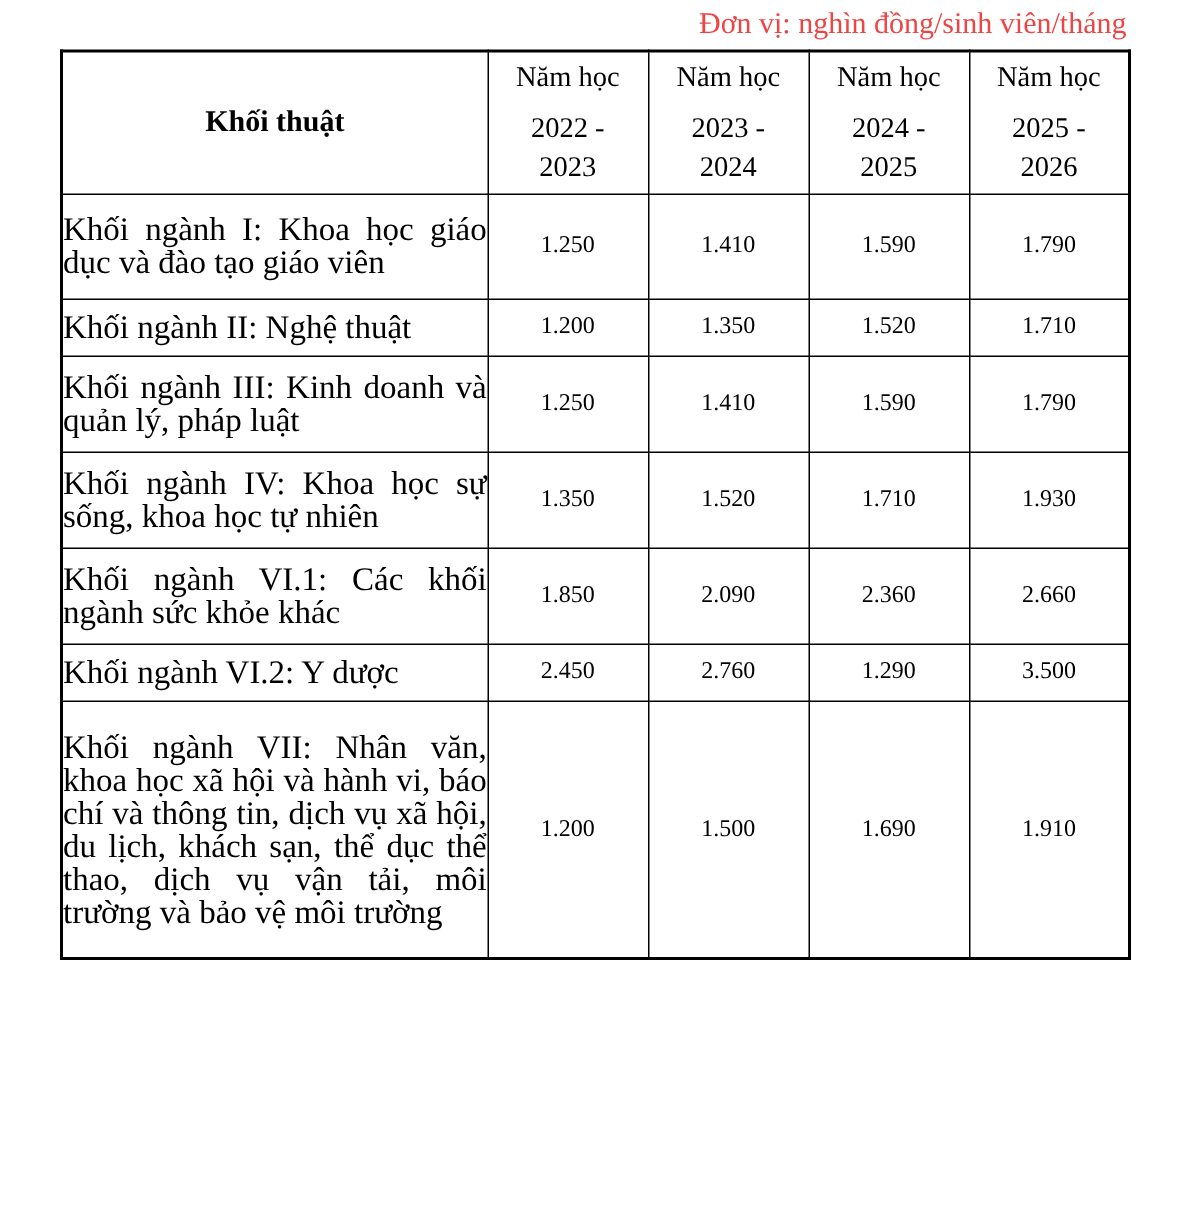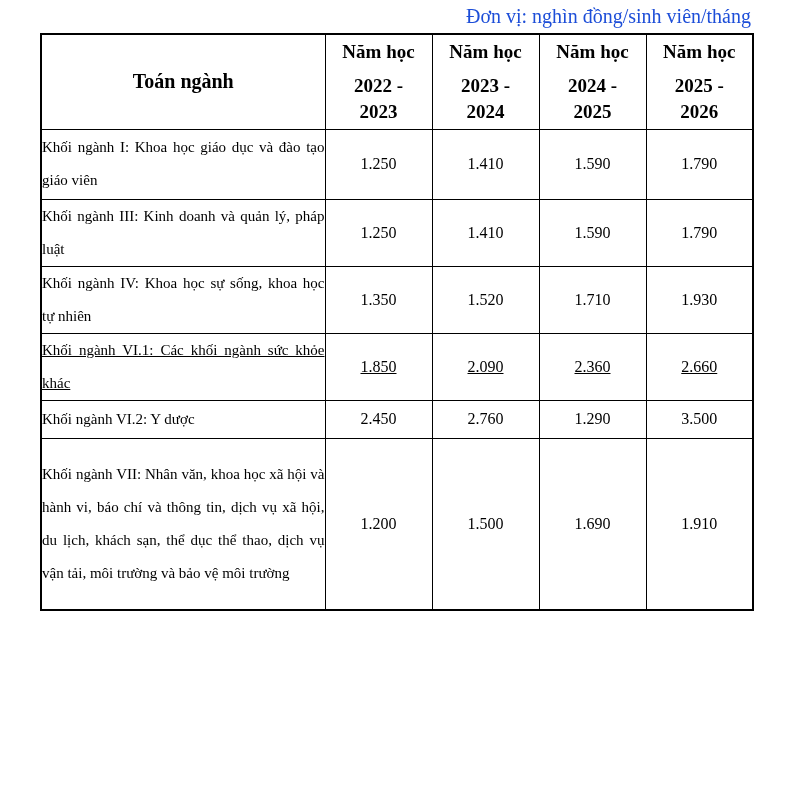--- a/index.html
+++ b/index.html
@@ -20,21 +20,21 @@
     position: relative;
   }
   .unit-caption {
     position: absolute;
     top: 3px;
     left: 40px;
     width: 711px;
     text-align: right;
     font-size: 20px;
     line-height: 26px;
-    color: #1d4ed8;
+    color: #ef4444;
     white-space: nowrap;
     font-family: Liberation Serif, serif;
   }
   table.fee-table {
     position: absolute;
     top: 33px;
     left: 40px;
     width: 711px;
     border-collapse: collapse;
     table-layout: fixed;
@@ -49,71 +49,71 @@
   col.c-label { width: 284px; }
   col.c-year  { width: 107px; }
 
   thead tr { height: 95px; }
   th.corner-header {
     font-size: 20px;
     font-weight: bold;
     text-align: center;
   }
   th.year-header {
-    font-weight: bold;
+    font-weight: normal;
     font-size: 19px;
     text-align: center;
     vertical-align: middle;
   }
   .year-line {
     display: block;
     line-height: 26px;
   }
   .year-line.first {
     margin-bottom: 8px;
   }
 
   td.label-cell {
-    font-size: 15px;
-    line-height: 33px;
+    font-size: 22px;
+    line-height: 22px;
     text-align: justify;
     padding: 4px 9px 4px 10px;
   }
   td.num-cell {
     font-size: 16px;
     text-align: center;
   }
 
   tbody tr.row-1 { height: 70px; }
   tbody tr.row-2 { height: 38px; }
   tbody tr.row-3 { height: 64px; }
   tbody tr.row-4 { height: 64px; }
   tbody tr.row-5 { height: 165px; }
-  tbody tr.row-6 { height: 64px; text-decoration: underline; }
+  tbody tr.row-6 { height: 64px; }
   tbody tr.row-7 { height: 38px; }
   tbody tr.row-8 { height: 172px; padding-left: 16px; }
 </style>
 </head>
 <body>
 
 <div class="page">
 
   <div class="unit-caption">Đơn vị: nghìn đồng/sinh viên/tháng</div>
 
   <table class="fee-table">
     <colgroup>
       <col class="c-label">
       <col class="c-year">
       <col class="c-year">
       <col class="c-year">
       <col class="c-year">
     </colgroup>
     <thead>
       <tr>
-        <th class="corner-header">Toán ngành</th>
+        <th class="corner-header">Khối thuật</th>
         <th class="year-header">
           <span class="year-line first">Năm học</span>
           <span class="year-line">2022 -</span>
           <span class="year-line">2023</span>
         </th>
         <th class="year-header">
           <span class="year-line first">Năm học</span>
           <span class="year-line">2023 -</span>
           <span class="year-line">2024</span>
         </th>
@@ -129,20 +129,27 @@
         </th>
       </tr>
     </thead>
     <tbody>
       <tr class="row-1">
         <td class="label-cell">Khối ngành I: Khoa học giáo dục và đào tạo giáo viên</td>
         <td class="num-cell">1.250</td>
         <td class="num-cell">1.410</td>
         <td class="num-cell">1.590</td>
         <td class="num-cell">1.790</td>
+      </tr>
+      <tr class="row-2">
+        <td class="label-cell">Khối ngành II: Nghệ thuật</td>
+        <td class="num-cell">1.200</td>
+        <td class="num-cell">1.350</td>
+        <td class="num-cell">1.520</td>
+        <td class="num-cell">1.710</td>
       </tr>
       <tr class="row-3">
         <td class="label-cell">Khối ngành III: Kinh doanh và quản lý, pháp luật</td>
         <td class="num-cell">1.250</td>
         <td class="num-cell">1.410</td>
         <td class="num-cell">1.590</td>
         <td class="num-cell">1.790</td>
       </tr>
       <tr class="row-4">
         <td class="label-cell">Khối ngành IV: Khoa học sự sống, khoa học tự nhiên</td>

